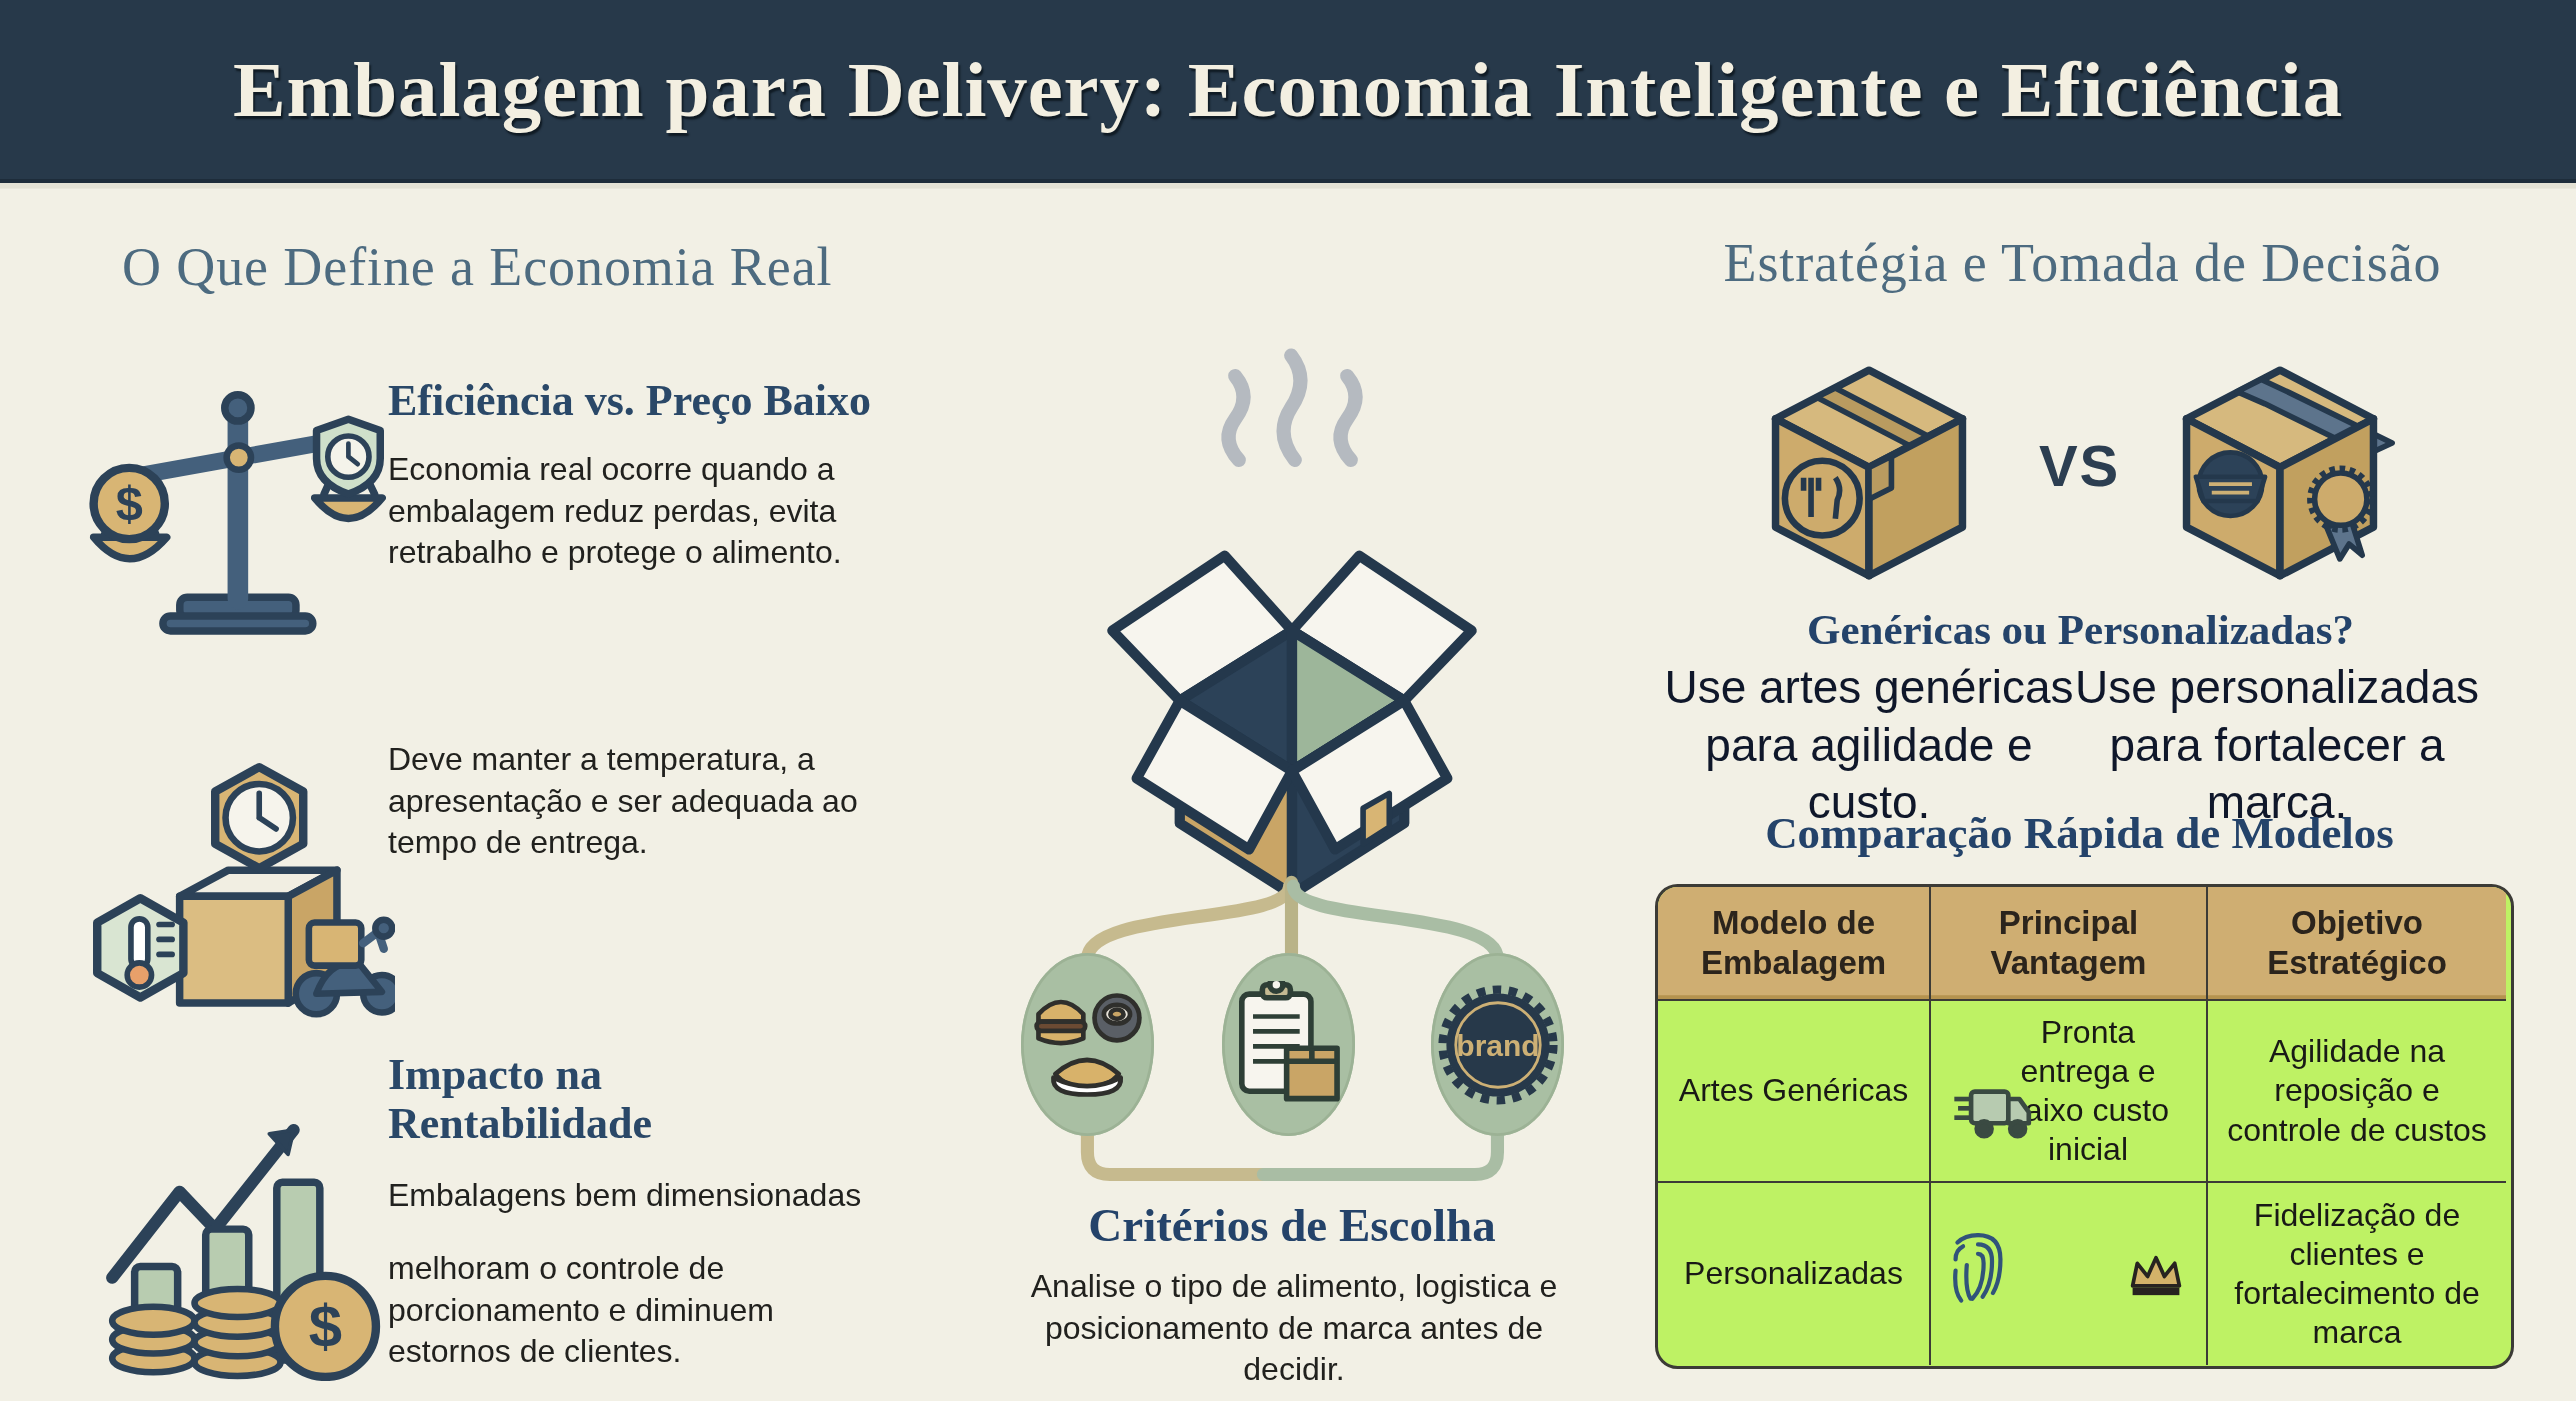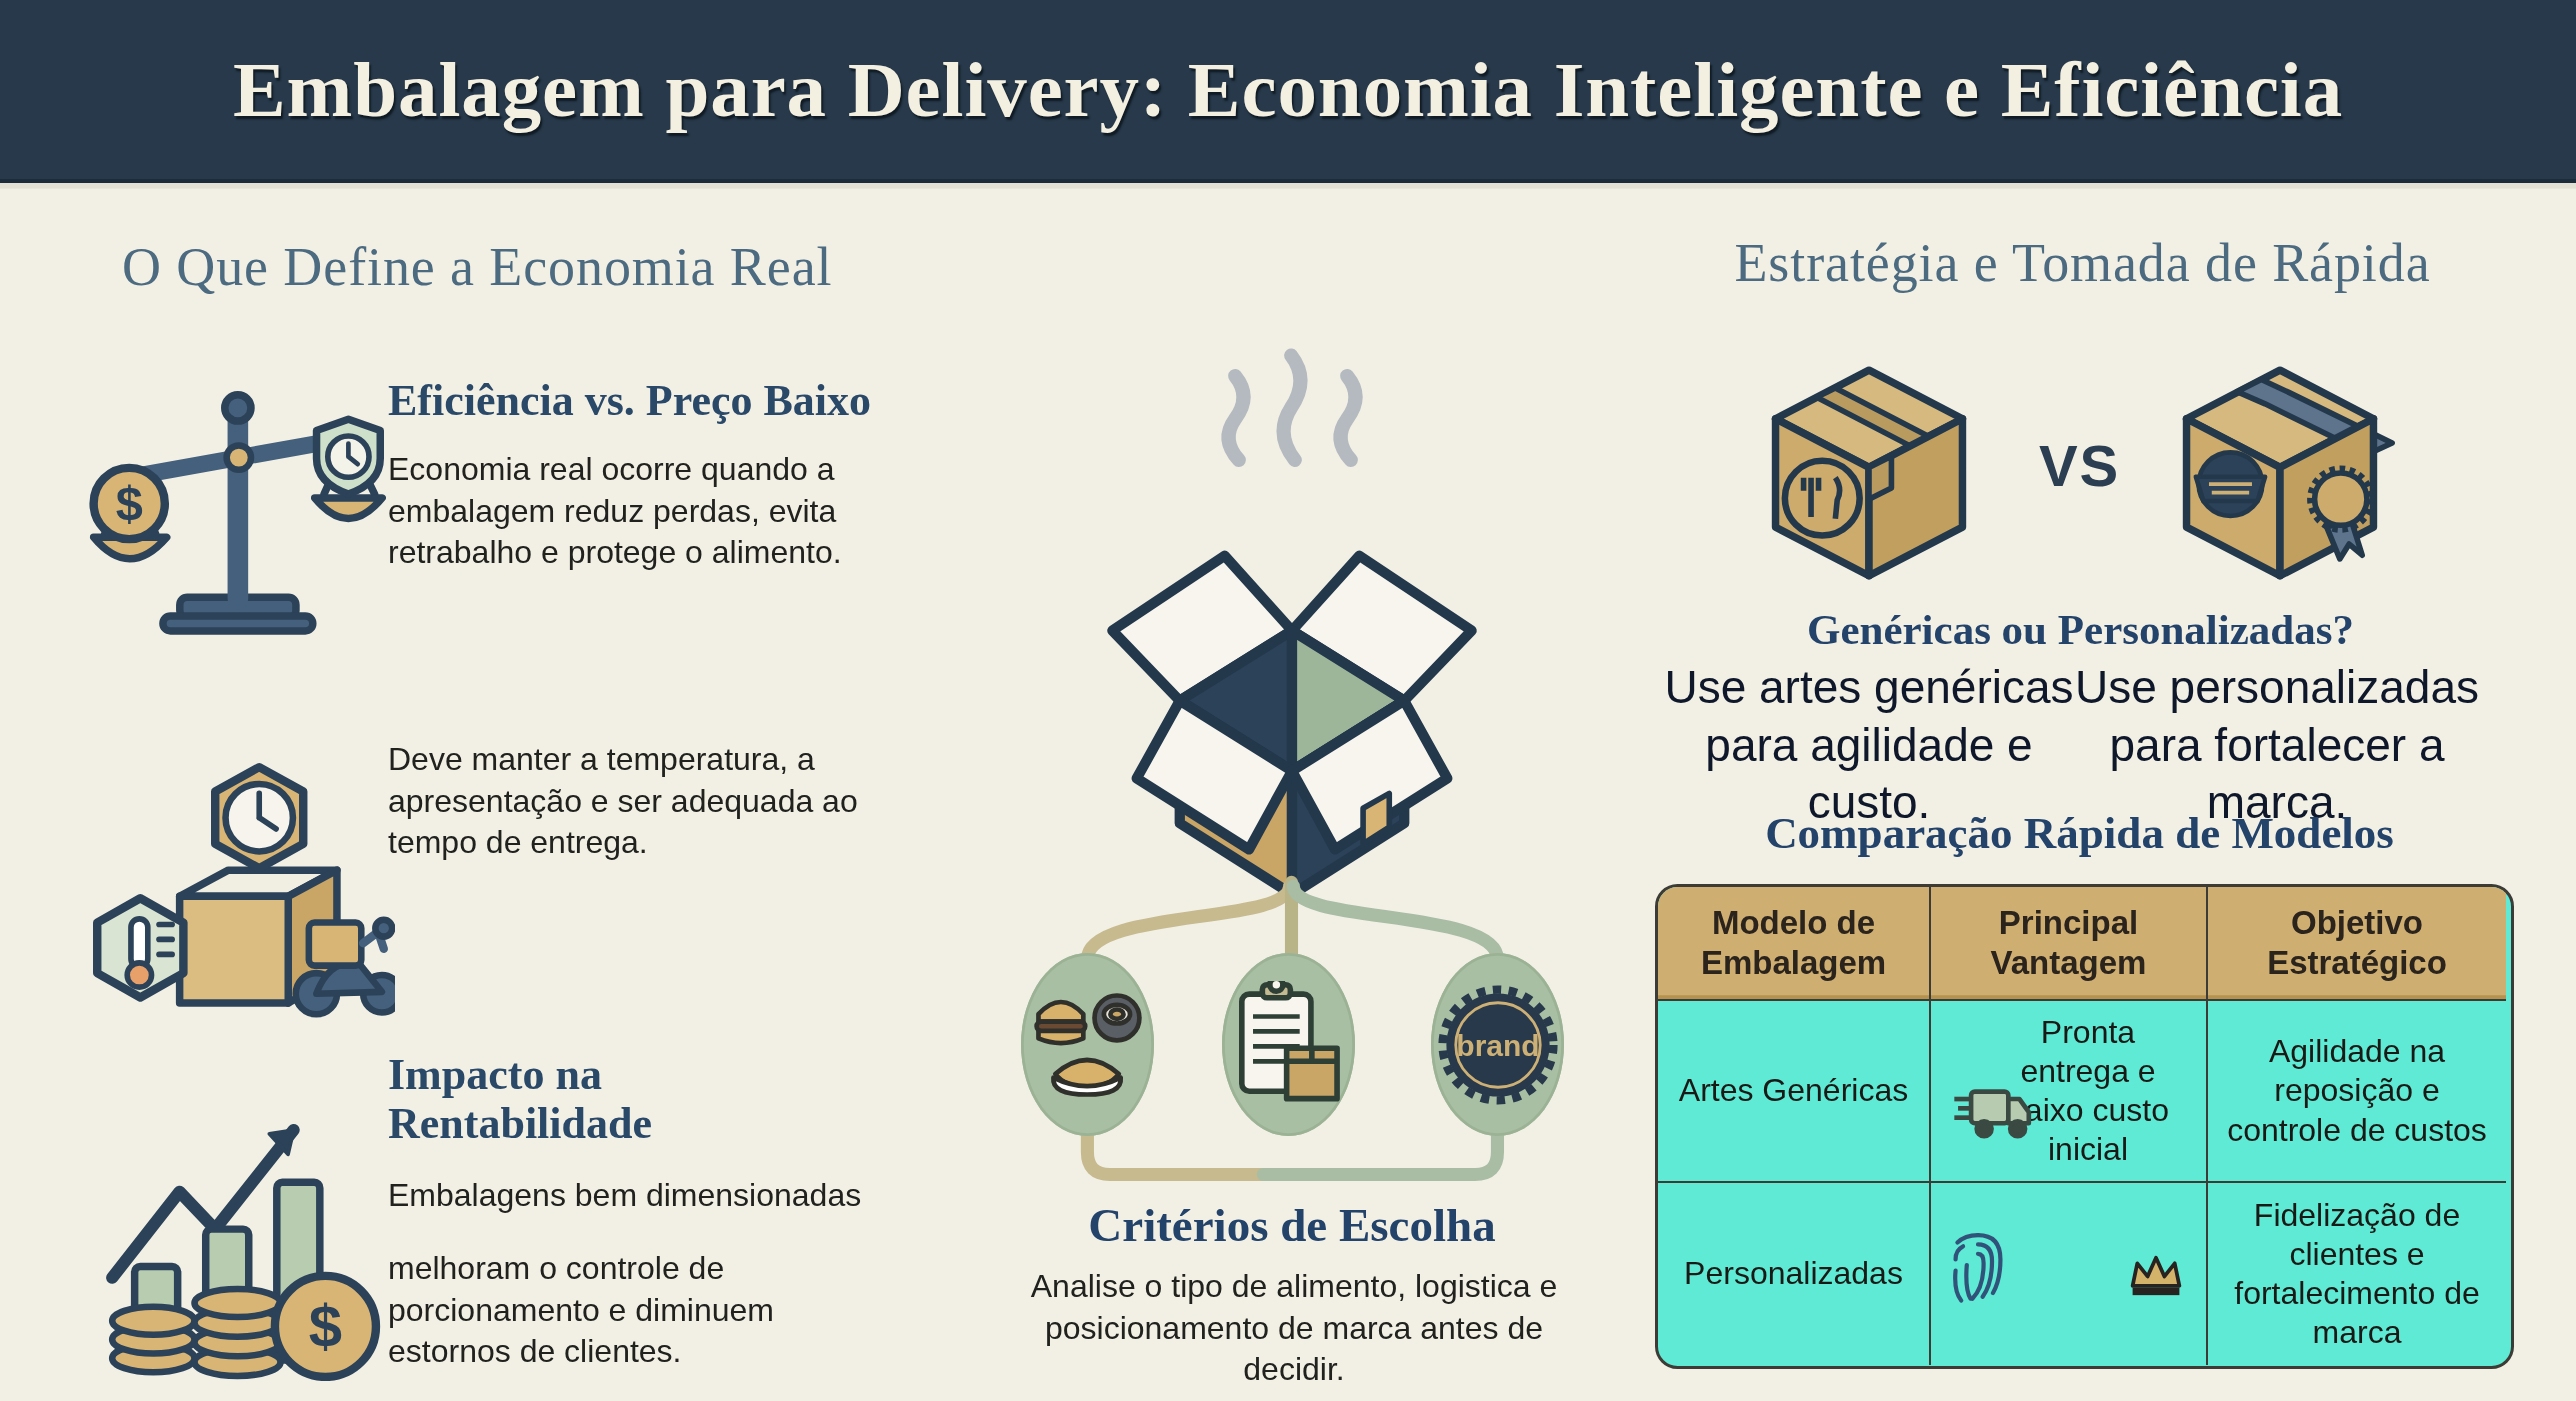--- a/index.html
+++ b/index.html
@@ -52,21 +52,21 @@
   }
   
   .vs-label {
     position:absolute; font-size:58px; font-weight:bold; color:#2c3e51;
     letter-spacing:1.9px;
   }
   .note-text { font-size:46px; color:#0f172a; line-height:1.25; text-align:center; }
   .cmp-table-wrap {
     position:absolute; left:1655px; top:884px; width:859px; height:485px;
     border:3.7px solid #3c3b36; border-radius:22.5px; overflow:hidden;
-    background:#5eead4;
+    background:#bef264;
   }
   .cmp-table { display:grid; width:100%; height:100%;
     grid-template-columns:273px 277px 298px;
     grid-template-rows:114px 182px 182px;
   }
   .cmp-cell {
     display:flex; align-items:center; justify-content:center;
     text-align:center; border-right:2.8px solid #3c3b36; border-bottom:2.8px solid #3c3b36;
     font-size:32px; color:#191916; line-height:1.22; padding:7.5px 13px; position:relative;
   }
@@ -250,21 +250,21 @@
       <circle cx="65" cy="65" r="55" fill="#27394a"></circle>
       <circle cx="65" cy="65" r="59" fill="none" stroke="#27394a" stroke-width="9" stroke-dasharray="9 8"></circle>
       <circle cx="65" cy="65" r="45" fill="none" stroke="#cdb075" stroke-width="3"></circle>
       <text x="65" y="77" text-anchor="middle" font-size="32" font-weight="bold" fill="#cdb075" font-family="Liberation Sans, sans-serif">brand</text>
     </svg>
   </div>
 
   <div class="center-heading" style="position:absolute; left:1086px; top:1198px; width:412px; text-align:center;">Critérios de Escolha</div>
   <div class="body-text" style="position:absolute; left:1013px; top:1266px; width:562px; text-align:center;">Analise o tipo de alimento, logistica e posicionamento de marca antes de decidir.</div>
 
-  <div class="section-heading" style="left:1680px; top:232px; width:805px; text-align:center;">Estratégia e Tomada de Rápida</div>
+  <div class="section-heading" style="left:1680px; top:232px; width:805px; text-align:center;">Estratégia e Tomada de Decisão</div>
 
   <div style="position:absolute; left:1749px; top:344px;">
     <svg width="240" height="243" viewBox="0 0 256 260">
       <g stroke="#24384c" stroke-width="8" stroke-linejoin="round">
         <polygon points="28,80 128,28 228,80 128,132" fill="#d6b97e"></polygon>
         <polygon points="92,47 192,99 172,109 72,57" fill="#b99b60" stroke-width="6"></polygon>
         <polygon points="28,80 128,132 128,248 28,196" fill="#cdab6c"></polygon>
         <polygon points="228,80 128,132 128,248 228,196" fill="#c1a05f"></polygon>
         <polygon points="128,132 152,120 152,154 128,166" fill="#b99b60" stroke-width="6"></polygon>
         <circle cx="78" cy="165" r="40" fill="none" stroke-width="7"></circle>

